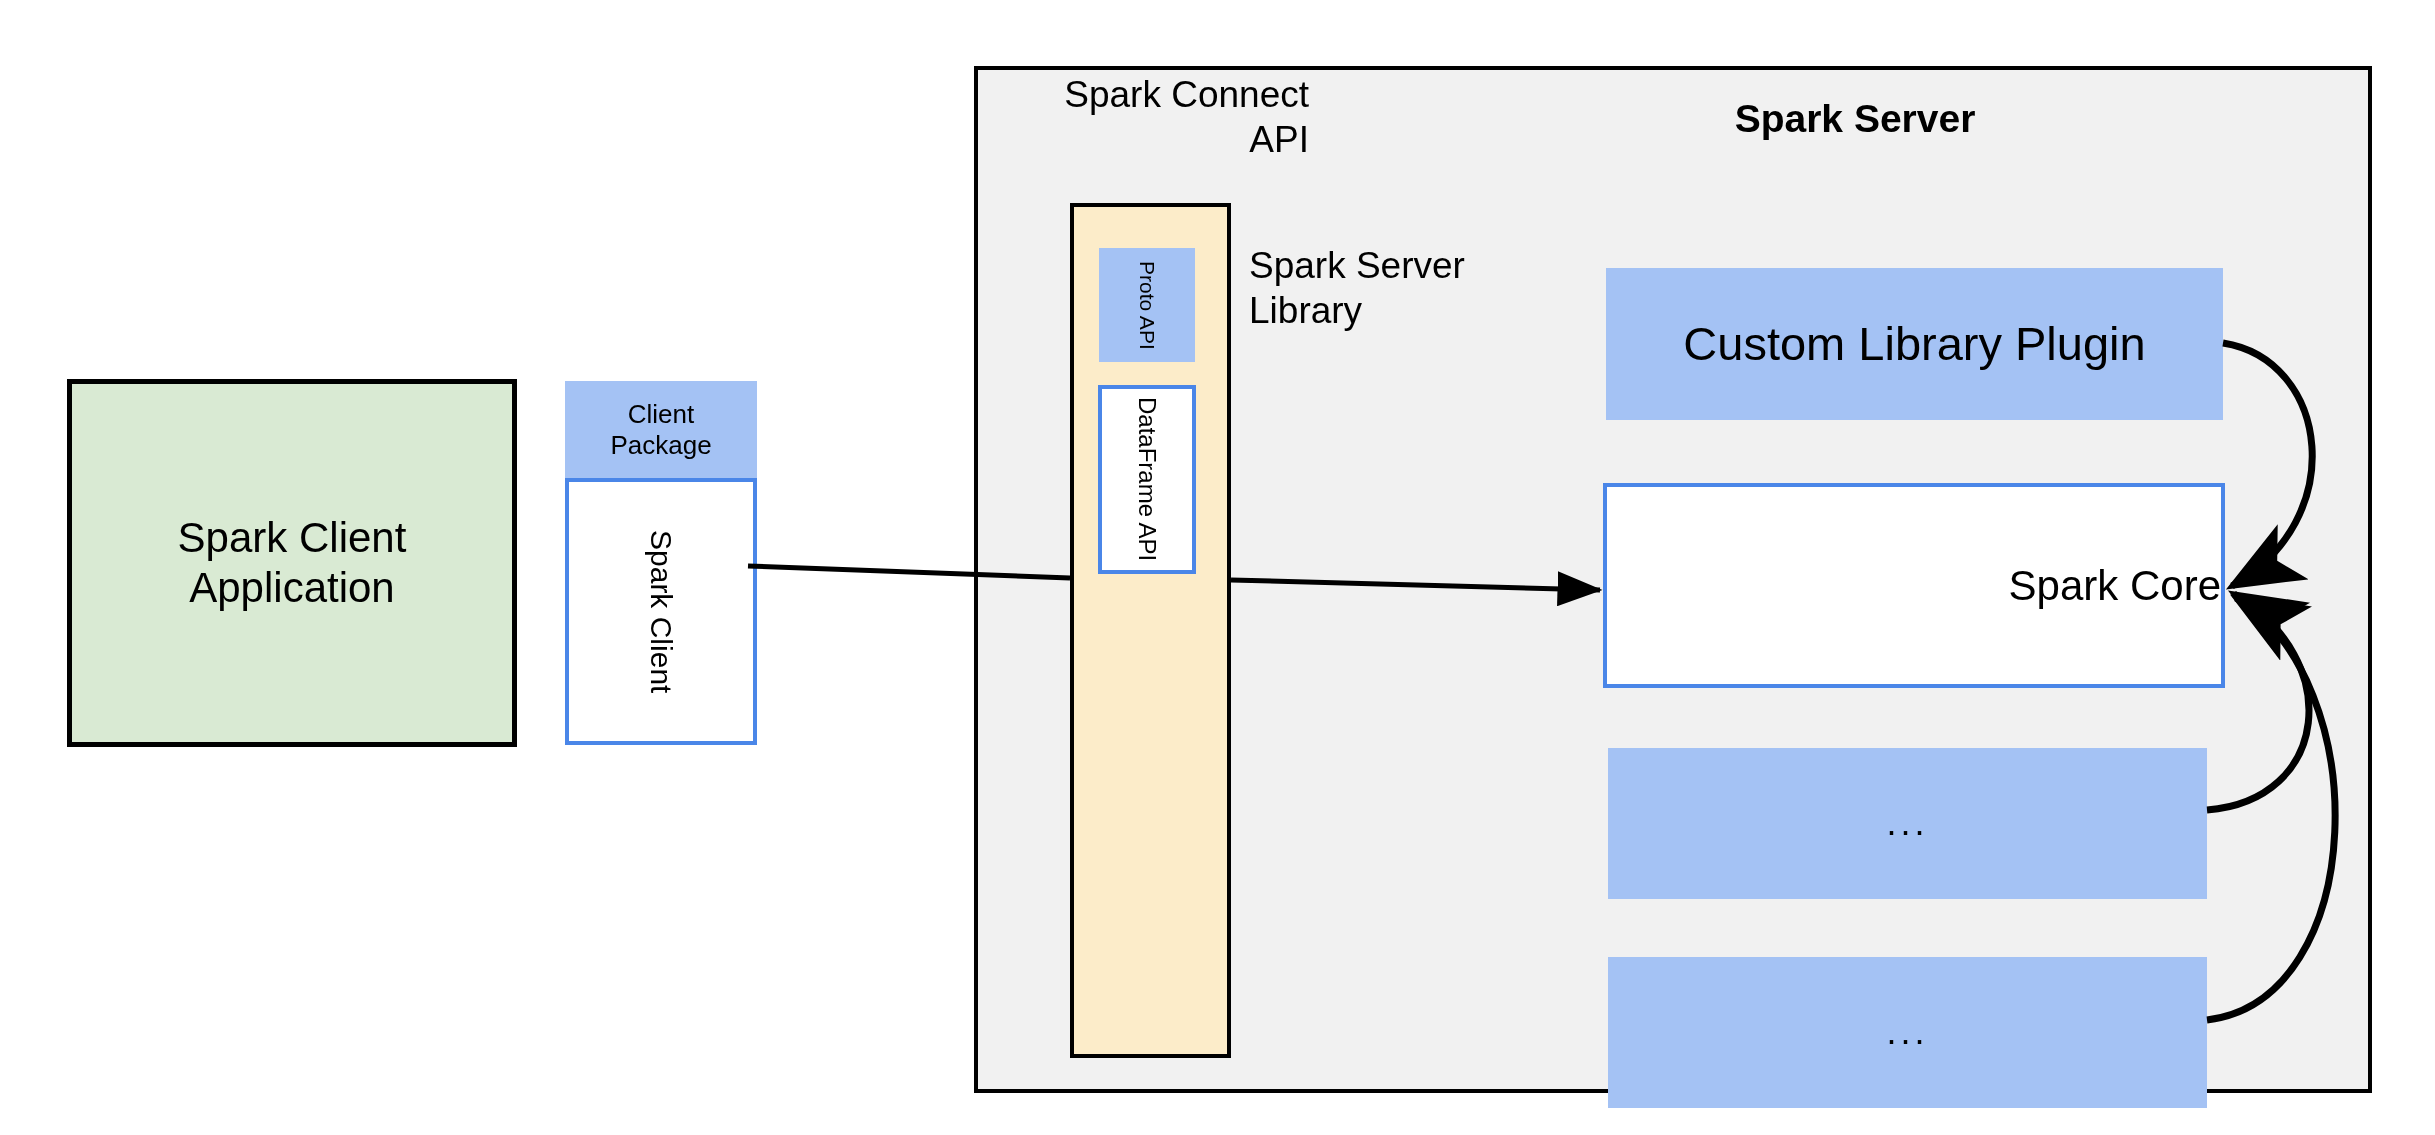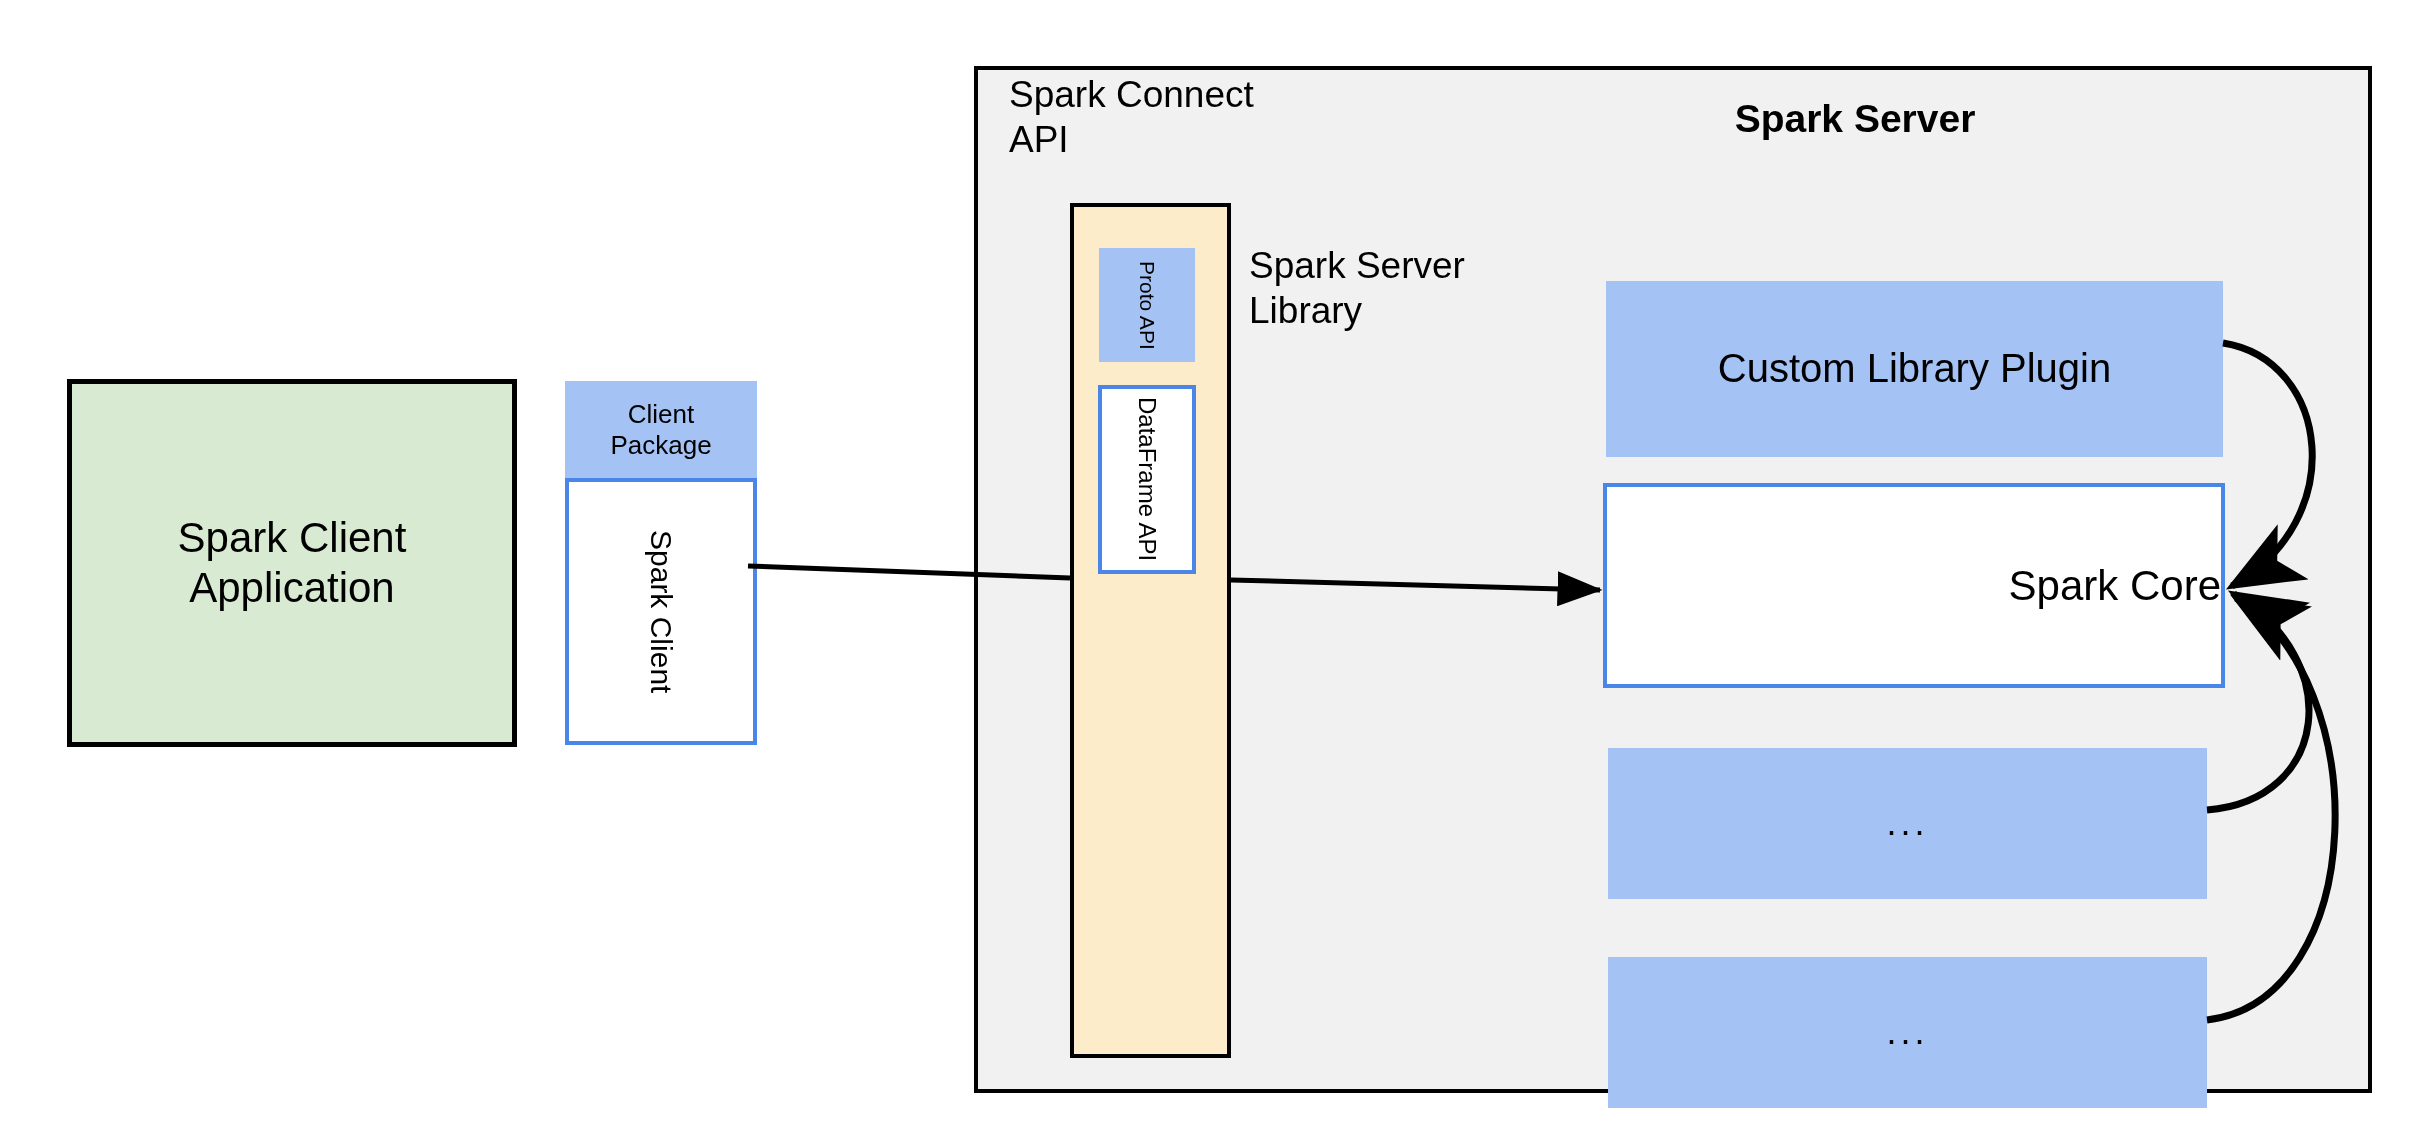--- a/index.html
+++ b/index.html
@@ -44,21 +44,21 @@
     background: #f1f1f1;
     border: 4px solid #000000;
   }
 
   
   #spark-connect-api-label {
     left: 1009px;
     top: 72px;
     width: 300px;
     font-size: 37px;
-    text-align: left;
+    text-align: right;
     color: #000000;
   }
   #spark-server-title {
     left: 1630px;
     top: 95px;
     width: 450px;
     font-size: 39px;
     font-weight: bold;
     text-align: center;
     color: #000000;
@@ -141,26 +141,26 @@
   #proto-api .vtext,
   #dataframe-api .vtext {
     writing-mode: vertical-rl;
     text-orientation: mixed;
     white-space: nowrap;
   }
 
   
   #custom-library-plugin {
     left: 1606px;
-    top: 281px;
+    top: 268px;
     width: 617px;
-    height: 176px;
-    background: #a4c2f4;
-    border: none;
-    font-size: 40px;
+    height: 152px;
+    background: #a4c2f4;
+    border: none;
+    font-size: 47px;
     color: #000000;
   }
   #spark-core {
     left: 1603px;
     top: 483px;
     width: 622px;
     height: 205px;
     background: #ffffff;
     border: 4px solid #4a86e8;
     font-size: 42px;

